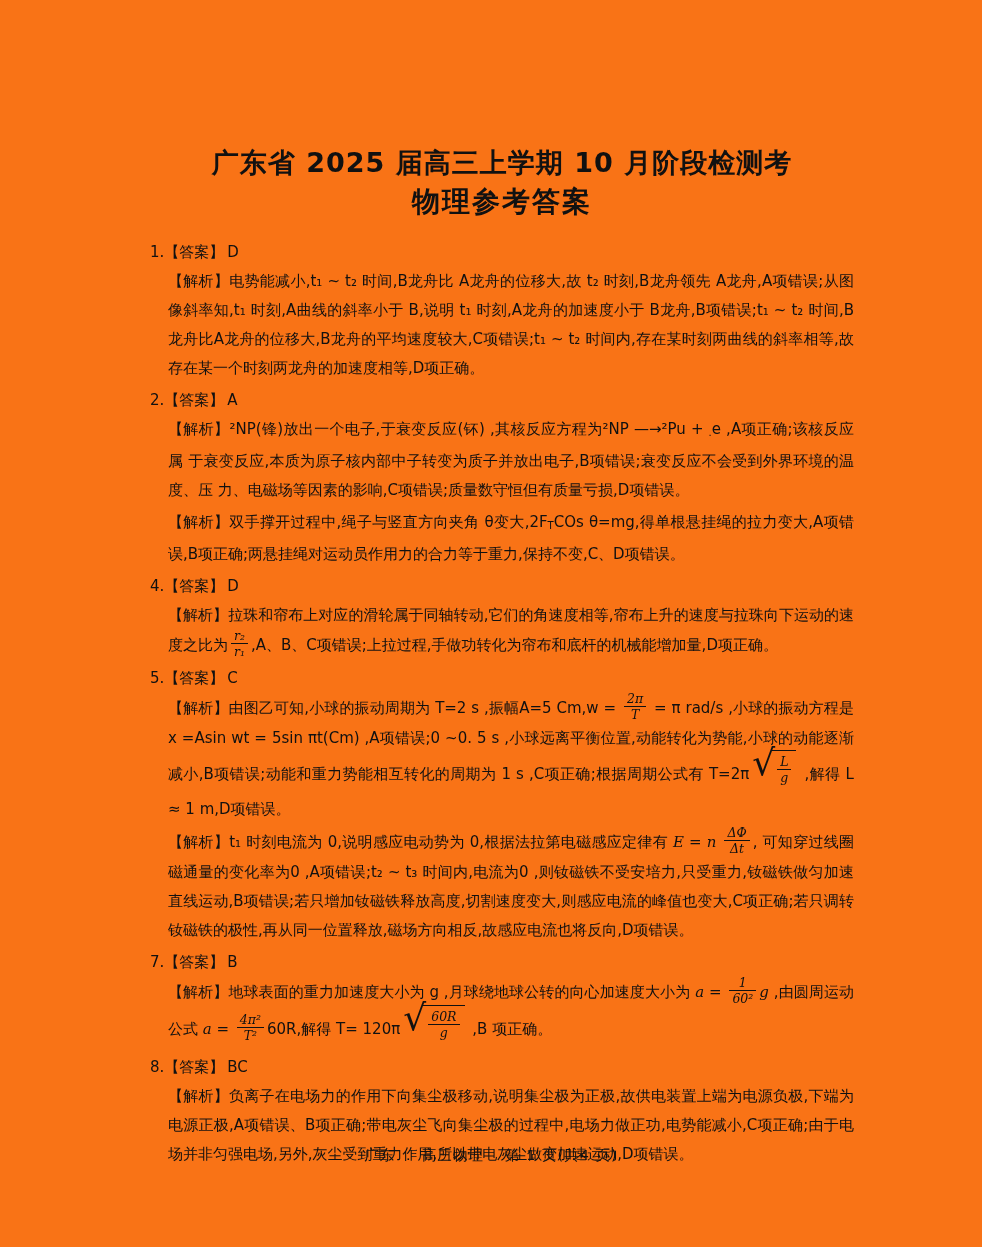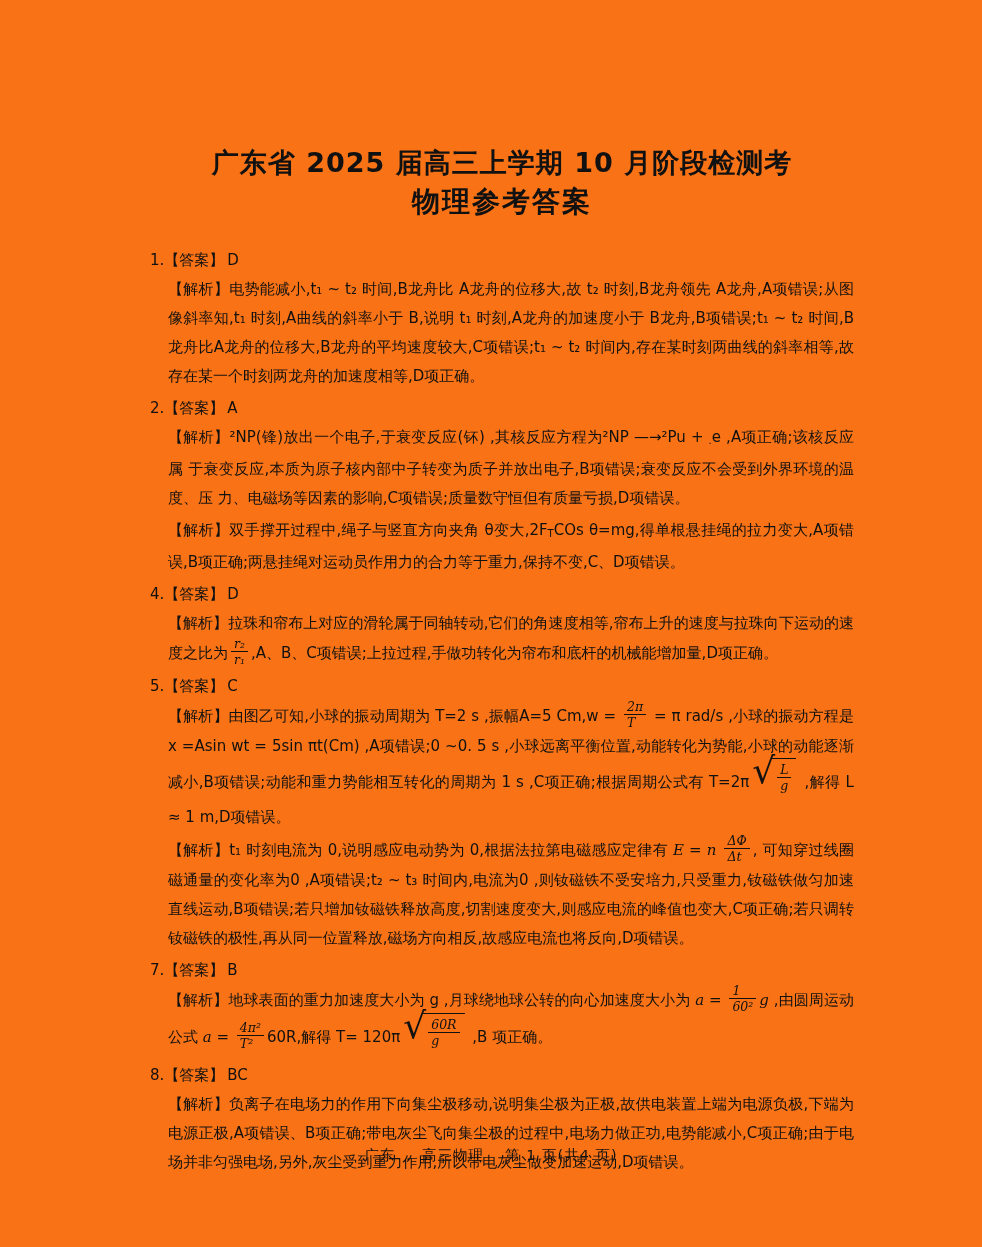--- a/index.html
+++ b/index.html
@@ -24,39 +24,40 @@
     line-height:34px;
   }
   .subtitle {
     text-align:center;
     font-size:28px;
     font-weight:bold;
     letter-spacing:2px;
     margin-top:3px;
   }
   .answers {
-    margin-top:25px;
+    margin-top:17px;
     font-size:15px;
     line-height:29px;
   }
   .item { margin-bottom:3px; }
   .ans-line { white-space:nowrap; }
   .ans-value { margin-left:3px; }
   .analysis {
     padding-left:18px;
     text-align:justify;
   }
   .sb { font-size:10px; vertical-align:-2px; }
   .it {
     font-family:"DejaVu Serif","Liberation Serif",serif;
     font-style:italic;
   }
   .frac {
     display:inline-block;
     vertical-align:middle;
+    text-align:center;
     font-family:"DejaVu Serif","Liberation Serif",serif;
     font-style:italic;
     font-size:12.5px;
     line-height:1.2;
     margin:0 3px;
     transform:translateY(-2px);
   }
   .frac .num { display:block; border-bottom:1px solid #111; padding:0 3px; }
   .frac .den { display:block; padding:0 3px; }
   .sqrt {

